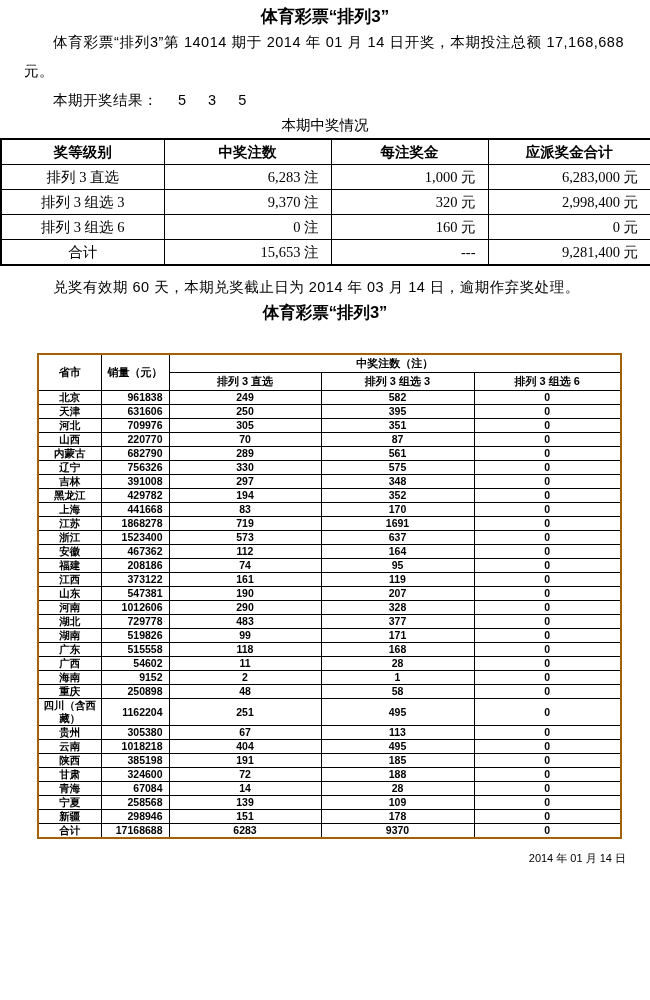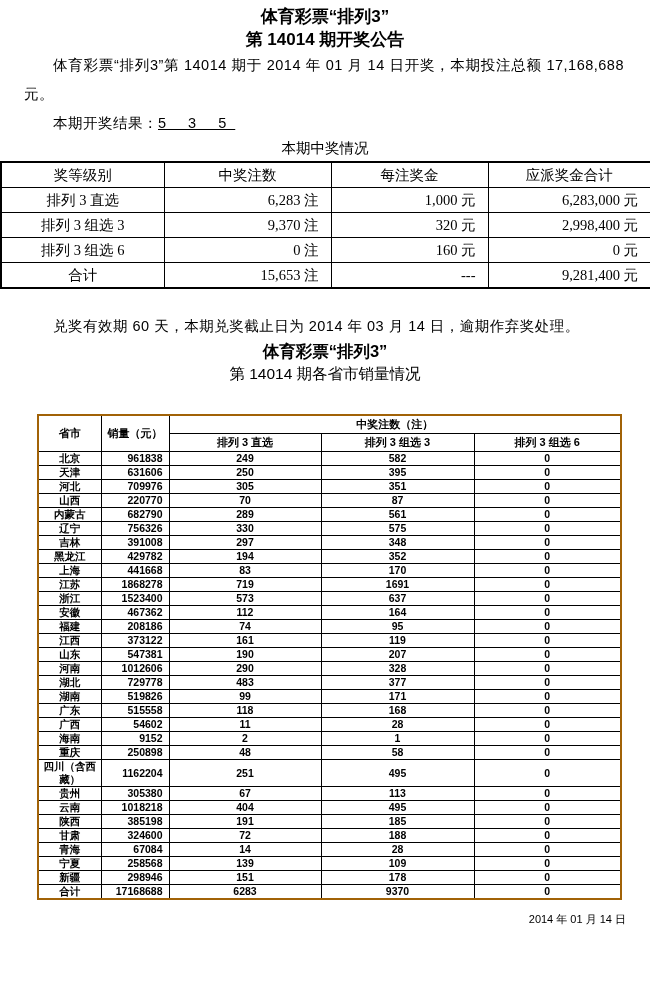--- a/index.html
+++ b/index.html
@@ -5,46 +5,45 @@
   html,body{margin:0;padding:0;}
   body{
     width:650px;height:1000px;background:#ffffff;color:#000000;
     font-family:"Liberation Sans",sans-serif;
     -webkit-font-smoothing:antialiased;overflow:hidden;
   }
   .doc-title{padding-top:5px;text-align:center;font-weight:bold;font-size:17px;line-height:23px;}
   .body-text{font-size:14.5px;line-height:29px;margin:0 26px 0 24px;letter-spacing:0.5px;}
   .intro{text-indent:2em;text-align:justify;}
   .result-line{margin-top:0;text-indent:2em;}
-  .result-digits{margin-left:0;letter-spacing:9px;text-decoration:underline;}
+  .result-digits{margin-left:20px;letter-spacing:9px;}
   .prize-title{text-align:center;font-size:14.5px;line-height:21px;}
   table{border-collapse:collapse;table-layout:fixed;}
   .prize-table{width:650px;margin-top:2px;border:2px solid #000;font-size:14.5px;}
   .prize-table th,.prize-table td{border:1px solid #000;height:24px;padding:0;overflow:hidden;}
-  .prize-table th{font-weight:normal;text-align:center;font-size:14.5px;}
+  .prize-table th{font-weight:bold;text-align:center;font-size:14.5px;}
   .prize-table td{font-family:"Liberation Serif",serif;}
   .prize-table td:first-child{text-align:center;}
   .prize-table td:not(:first-child){text-align:right;padding-right:12px;}
-  .redeem{margin-top:24px;text-indent:2em;text-align:justify;line-height:26px;}
+  .redeem{margin-top:8px;text-indent:2em;text-align:justify;line-height:26px;}
   .section2-title{text-align:center;margin-top:1px;}
   .section2-line1{font-weight:bold;font-size:16.5px;line-height:23px;}
   .section2-line2{font-weight:normal;font-size:15.5px;line-height:22px;}
   .sales-table{width:583px;margin:29px 0 10px 37px;border:2px solid #a16207;font-size:10.5px;font-weight:bold;}
   .sales-table th,.sales-table td{border:1px solid #000;padding:0;text-align:center;overflow:hidden;}
   .sales-table thead th{height:17px;line-height:17px;font-size:11px;}
   .sales-table tbody td{height:13px;line-height:13px;}
   .sales-table tbody td:nth-child(2){text-align:right;padding-right:6px;}
   .footer-date{margin:3px 24px 0 0;text-align:right;font-size:11px;line-height:18px;}
 </style>
 </head>
 <body>
 
 <div class="doc-title">
   <div>体育彩票“排列3”</div>
-  <div>第 14014 期开奖公告</div>
 </div>
 
 <p class="body-text intro">体育彩票“排列3”第 14014 期于 2014 年 01 月 14 日开奖，本期投注总额 17,168,688 元。</p>
 
 <p class="body-text result-line">
   <span>本期开奖结果：</span><span class="result-digits">5 3 5</span>
 </p>
 
 <div class="prize-title">本期中奖情况</div>
 
@@ -88,21 +87,20 @@
         <td>---</td>
         <td>9,281,400 元</td>
       </tr>
     </tbody>
 </table>
 
 <p class="body-text redeem">兑奖有效期 60 天，本期兑奖截止日为 2014 年 03 月 14 日，逾期作弃奖处理。</p>
 
 <div class="section2-title">
   <div class="section2-line1">体育彩票“排列3”</div>
-  <div class="section2-line2">第 14014 期各省市销量情况</div>
 </div>
 
 <table class="sales-table">
   <colgroup>
     <col style="width:63px">
       <col style="width:68px">
       <col style="width:152px">
       <col style="width:153px">
       <col style="width:147px">
   </colgroup>

